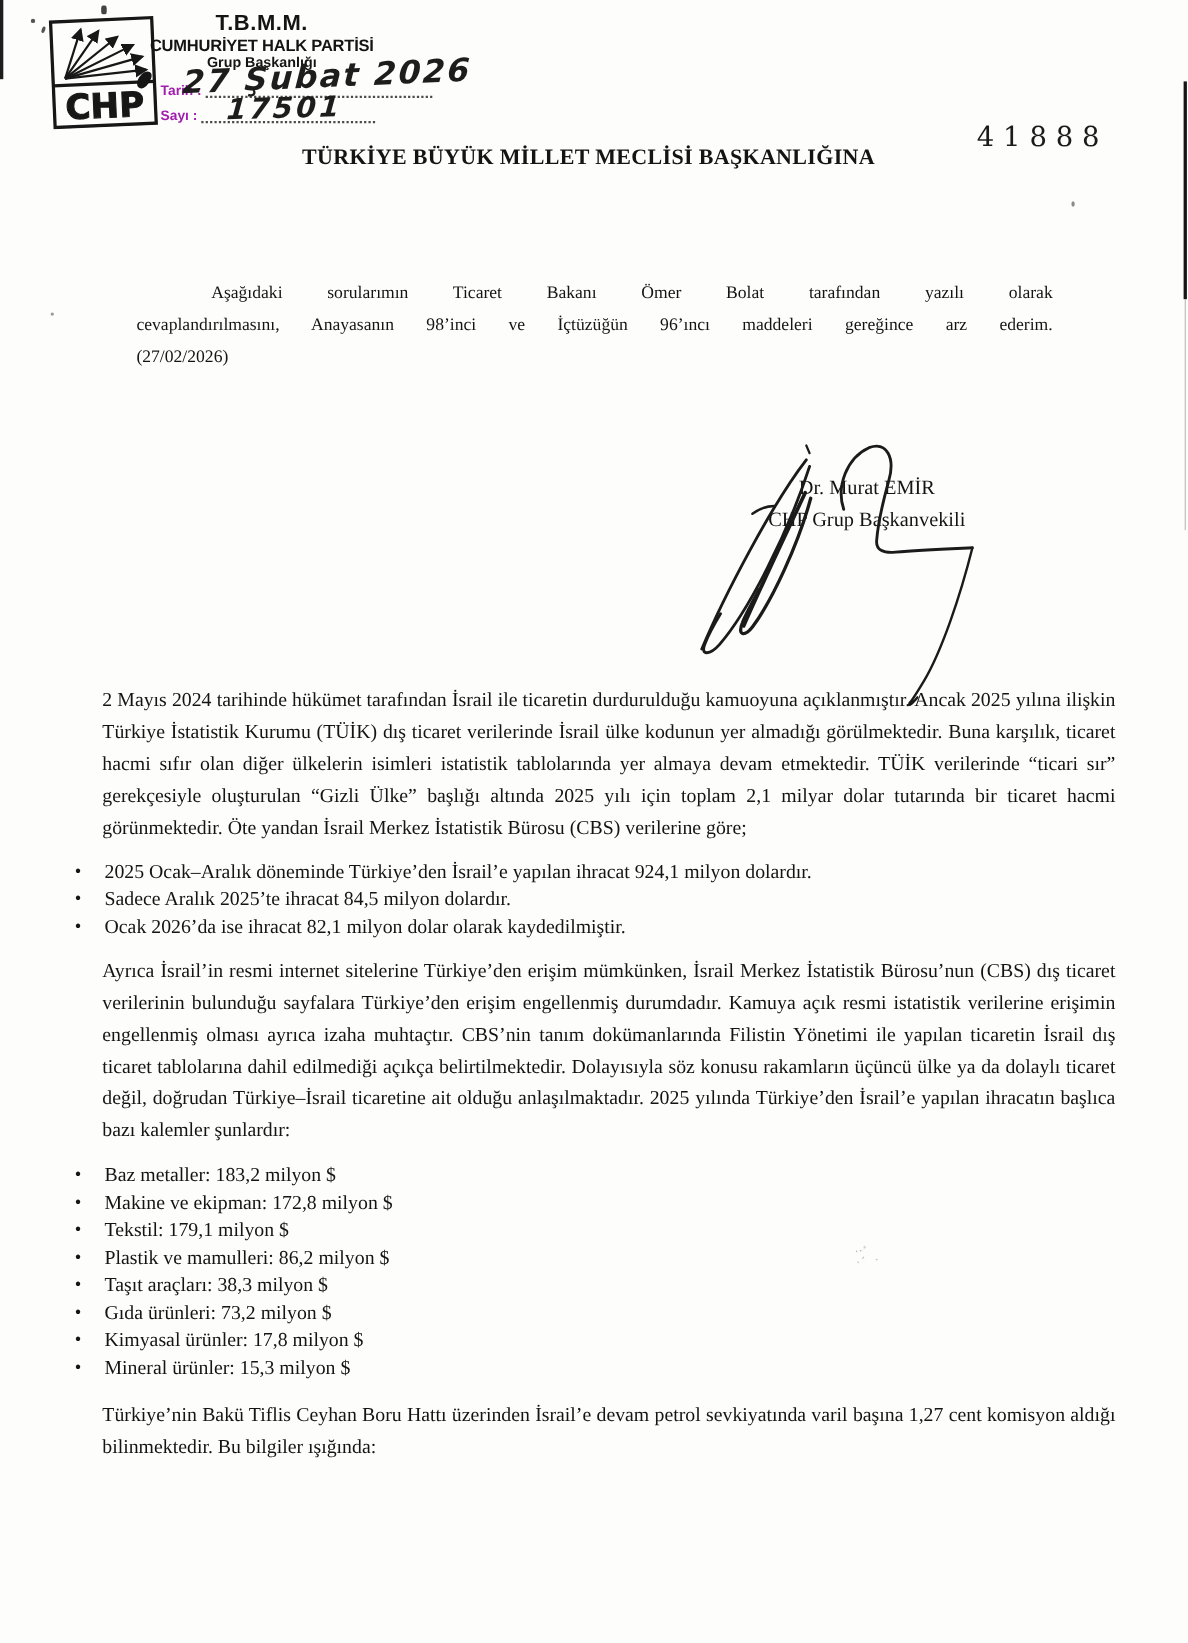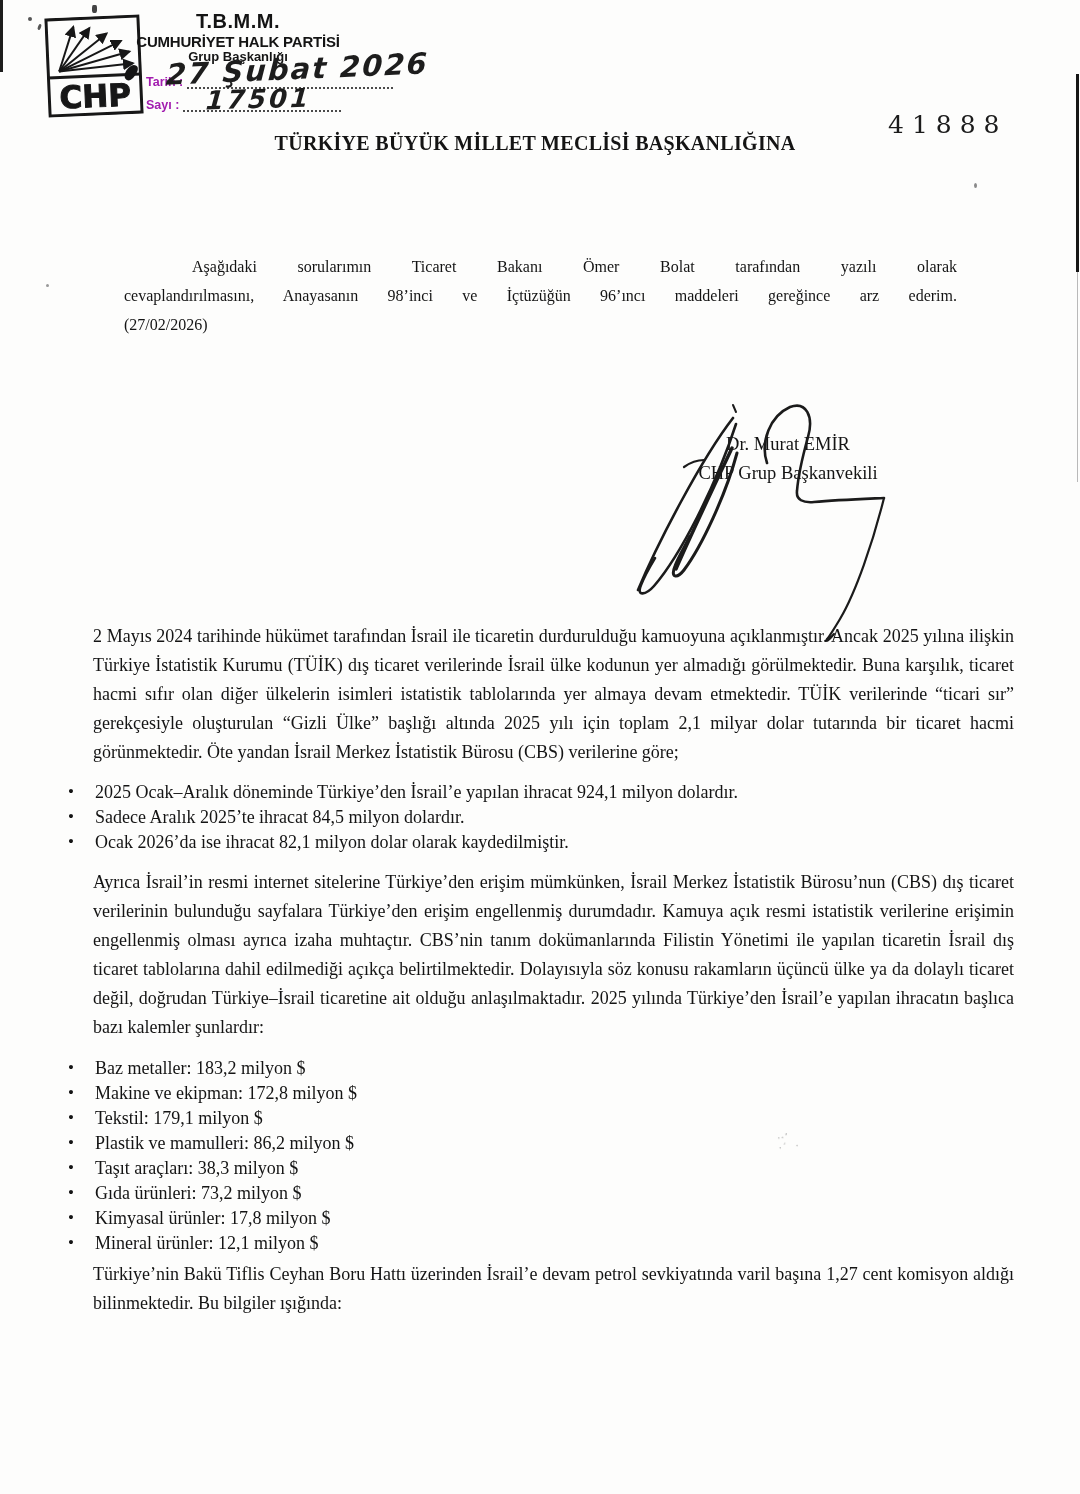--- a/index.html
+++ b/index.html
@@ -54,21 +54,21 @@
   .intro .jline.first{text-indent:68px;}
   .intro .dateline{text-align:left;}
   .sig-block{position:absolute;left:628px;top:430px;width:320px;text-align:center;font-size:18.5px;line-height:29px;}
   .sig-svg{position:absolute;left:600px;top:390px;pointer-events:none;}
   .body-col{position:absolute;left:93px;top:622px;width:921px;font-size:18px;line-height:29px;}
   .body-col p{margin:0;text-align:justify;}
   .body-col p + ul{margin-top:13px;}
   .body-col ul{margin:0 0 0 -27px;padding:0;}
   .body-col ul + p{margin-top:13px;}
   .body-col ul.b2{margin-top:14px;}
-  .body-col ul.b2 + p{margin-top:4px;}
+  .body-col ul.b2 + p{margin-top:16px;}
   .body-col li{list-style:none;position:relative;padding-left:29px;line-height:25px;}
   .body-col li::before{content:"\2022";position:absolute;left:2px;top:-1px;font-size:17px;}
 </style>
 </head>
 <body>
 
 <div class="page">
 
   <div class="edge-left"></div>
   <div class="edge-right"></div>
@@ -155,18 +155,18 @@
     </ul>
     <p>Ayrıca İsrail’in resmi internet sitelerine Türkiye’den erişim mümkünken, İsrail Merkez İstatistik Bürosu’nun (CBS) dış ticaret verilerinin bulunduğu sayfalara Türkiye’den erişim engellenmiş durumdadır. Kamuya açık resmi istatistik verilerine erişimin engellenmiş olması ayrıca izaha muhtaçtır. CBS’nin tanım dokümanlarında Filistin Yönetimi ile yapılan ticaretin İsrail dış ticaret tablolarına dahil edilmediği açıkça belirtilmektedir. Dolayısıyla söz konusu rakamların üçüncü ülke ya da dolaylı ticaret değil, doğrudan Türkiye–İsrail ticaretine ait olduğu anlaşılmaktadır. 2025 yılında Türkiye’den İsrail’e yapılan ihracatın başlıca bazı kalemler şunlardır:</p>
     <ul class="b2">
       <li>Baz metaller: 183,2 milyon $</li>
       <li>Makine ve ekipman: 172,8 milyon $</li>
       <li>Tekstil: 179,1 milyon $</li>
       <li>Plastik ve mamulleri: 86,2 milyon $</li>
       <li>Taşıt araçları: 38,3 milyon $</li>
       <li>Gıda ürünleri: 73,2 milyon $</li>
       <li>Kimyasal ürünler: 17,8 milyon $</li>
-      <li>Mineral ürünler: 12,1 milyon $</li>
+      <li>Mineral ürünler: 15,3 milyon $</li>
     </ul>
     <p>Türkiye’nin Bakü Tiflis Ceyhan Boru Hattı üzerinden İsrail’e devam petrol sevkiyatında varil başına 1,27 cent komisyon aldığı bilinmektedir. Bu bilgiler ışığında:</p>
   </div>
 
 </div>
 
 </body></html>

